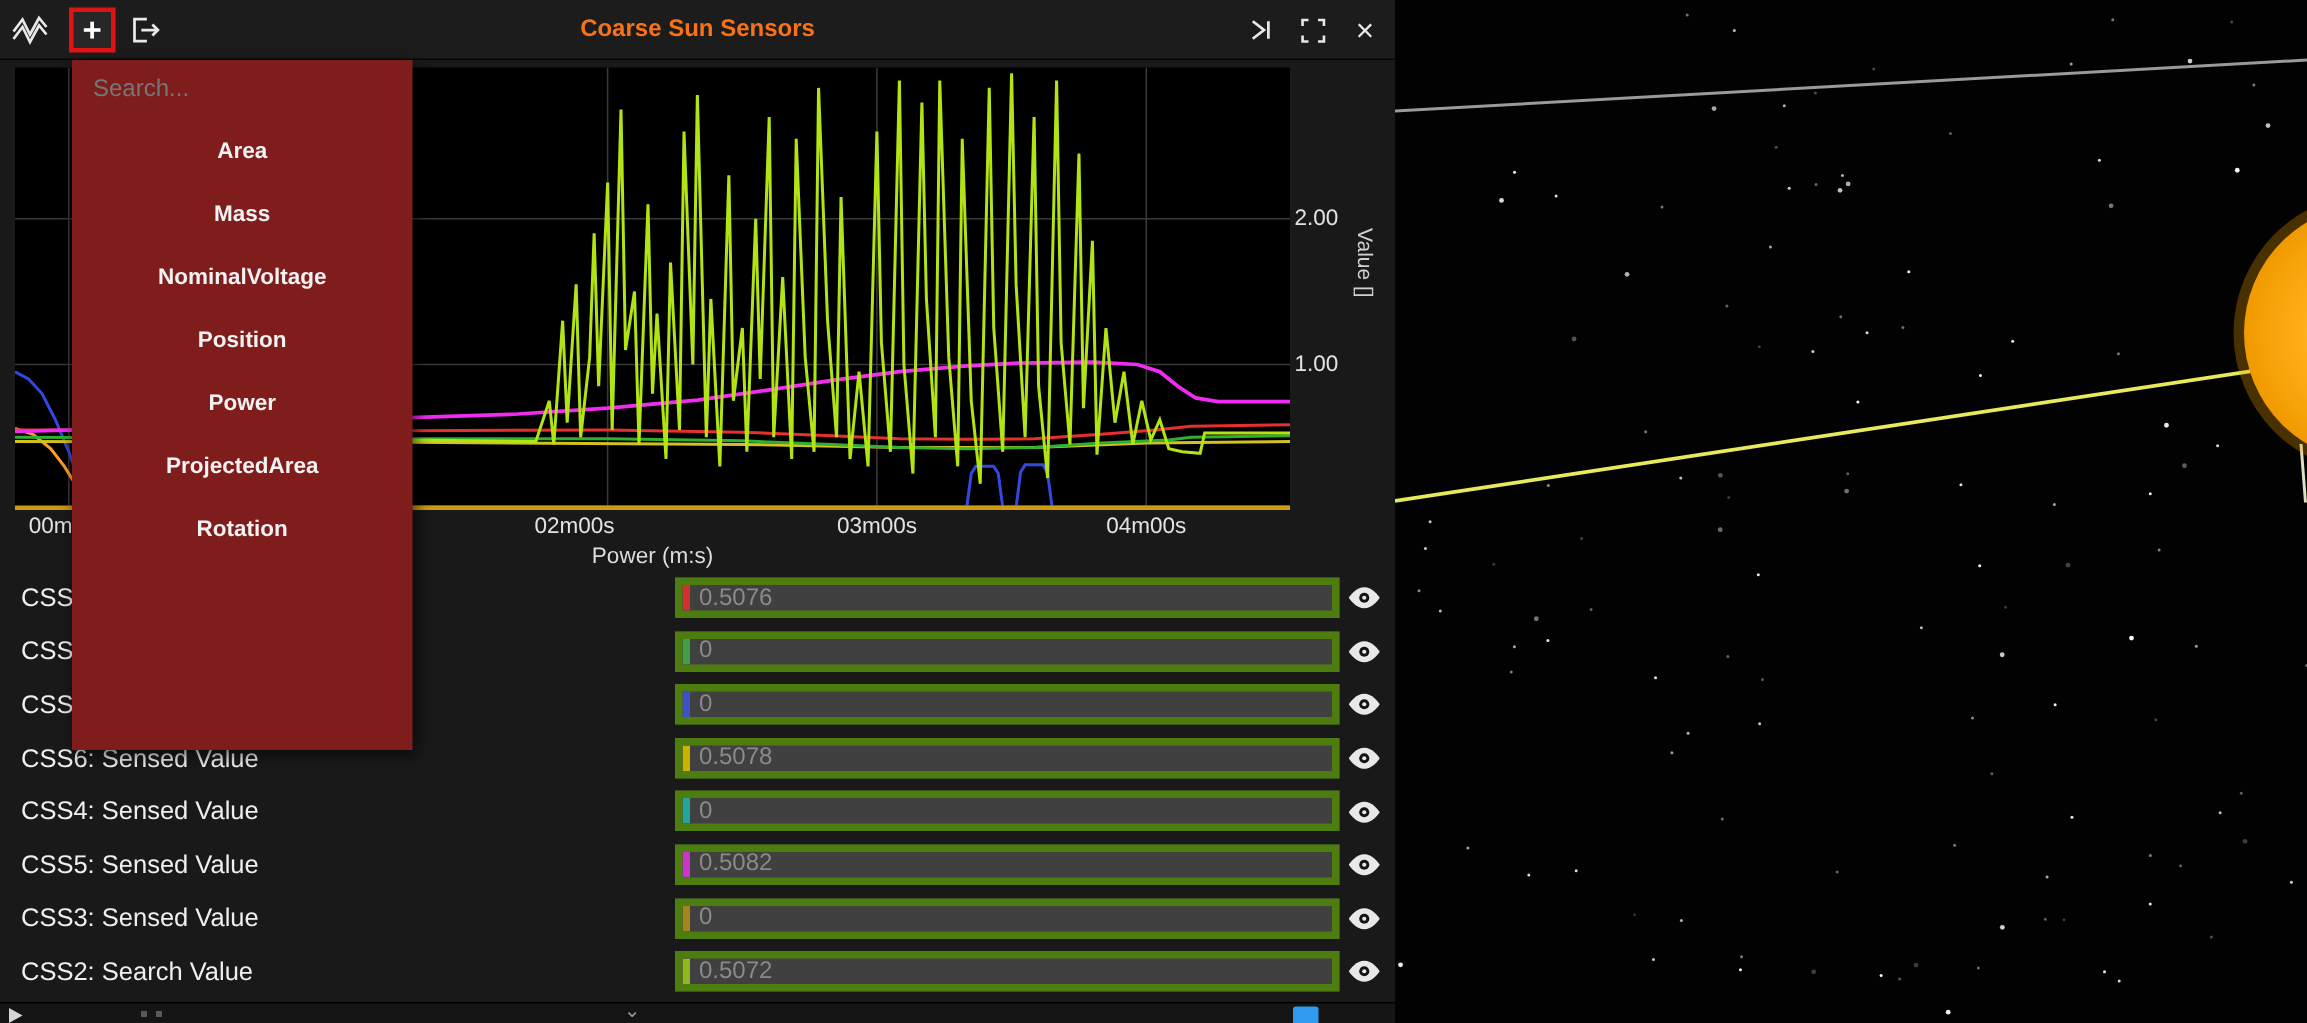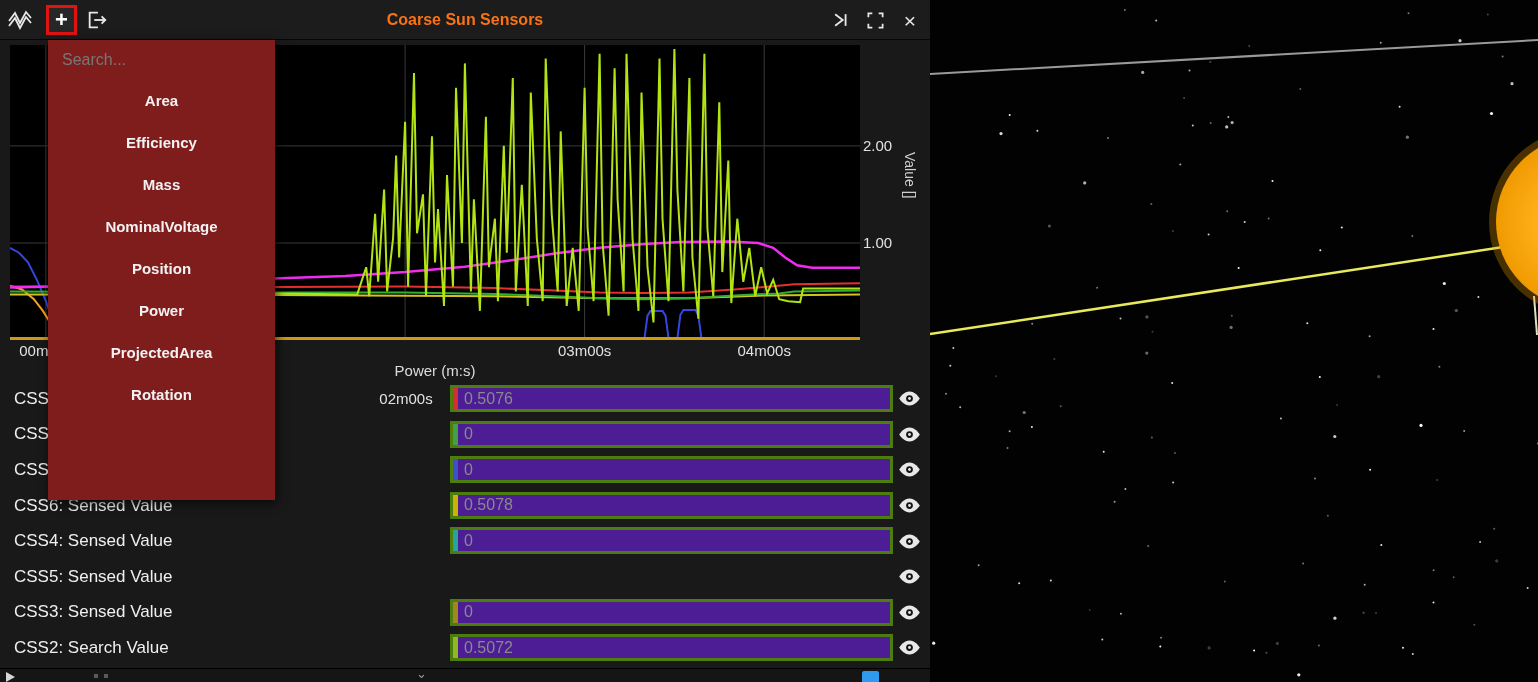--- a/index.html
+++ b/index.html
@@ -22,21 +22,21 @@
   .chart svg{position:absolute;left:0;top:0}
   .xtick{position:absolute;top:342px;transform:translateX(-50%);color:#e2e2e2;font-size:15px;white-space:nowrap}
   .ytick{position:absolute;left:863px;color:#e2e2e2;font-size:15px;white-space:nowrap}
   .xlabel{position:absolute;left:10px;top:362px;width:850px;text-align:center;color:#dcdcdc;font-size:15px}
   .ylabel{position:absolute;left:902px;top:152px;writing-mode:vertical-rl;color:#d0d0d0;font-size:14px}
 
   
   .rows{position:absolute;left:0;top:381px;width:930px}
   .row{position:relative;height:35.6px}
   .row-label{position:absolute;left:14px;top:50%;transform:translateY(-50%);color:#efefef;font-size:17px;white-space:nowrap}
-  .value-field{position:absolute;left:450px;top:4px;width:443px;height:27px;background:#4c1d95;border:3px solid #4d7c0f;
+  .value-field{position:absolute;left:450px;top:4px;width:443px;height:27px;background:#404040;border:5px solid #4d7c0f;
     display:flex;align-items:center;overflow:hidden;cursor:text}
   .color-bar{width:5px;align-self:stretch;flex:none}
   .value-text{color:#8a8a8a;font-size:16px;padding-left:6px}
   .eye-btn{position:absolute;left:895px;top:50%;transform:translateY(-50%);width:28px;height:22px;
     display:flex;align-items:center;justify-content:center;cursor:pointer}
 
   
   .bottom-bar{position:absolute;left:0;bottom:0;width:930px;height:14px;background:#151515;border-top:1px solid #000;z-index:6}
   .bb-tri{position:absolute;left:6px;top:3px;width:0;height:0;border-left:9px solid #d6d6d6;
     border-top:5px solid transparent;border-bottom:5px solid transparent}
@@ -186,20 +186,24 @@
           <div class="eye-btn">
             <svg viewBox="0 0 24 16" width="23" height="15">
               <path d="M12 .5C6.5.5 2.2 6 1 8c1.2 2 5.5 7.5 11 7.5S21.8 10 23 8C21.8 6 17.5.5 12 .5Z" fill="#e8e8e8"></path>
               <circle cx="12" cy="8" r="3.6" fill="#141414"></circle>
               <circle cx="12" cy="8" r="1.5" fill="#e8e8e8"></circle>
             </svg>
           </div>
         </div>
         <div class="row">
           <span class="row-label">CSS5: Sensed Value</span>
+          <div class="value-field">
+            <div class="color-bar" style="background: rgb(200, 55, 200);"></div>
+            <span class="value-text">0.5082</span>
+          </div>
           <div class="eye-btn">
             <svg viewBox="0 0 24 16" width="23" height="15">
               <path d="M12 .5C6.5.5 2.2 6 1 8c1.2 2 5.5 7.5 11 7.5S21.8 10 23 8C21.8 6 17.5.5 12 .5Z" fill="#e8e8e8"></path>
               <circle cx="12" cy="8" r="3.6" fill="#141414"></circle>
               <circle cx="12" cy="8" r="1.5" fill="#e8e8e8"></circle>
             </svg>
           </div>
         </div>
         <div class="row">
           <span class="row-label">CSS3: Sensed Value</span>
@@ -238,32 +242,31 @@
       <div class="bb-chev">⌄</div>
       <div class="bb-blue"></div>
     </div>
 
     <div class="menu">
       <div class="menu-search">
         <input type="text" placeholder="Search..." style="">
       </div>
       <div>
           <div class="menu-item">Area</div>
-          <div class="menu-item">Efficiency</div>
           <div class="menu-item">Mass</div>
           <div class="menu-item">NominalVoltage</div>
           <div class="menu-item">Position</div>
           <div class="menu-item">Power</div>
           <div class="menu-item">ProjectedArea</div>
           <div class="menu-item">Rotation</div>
         </div>
     </div>
 
   <div class="xtick" style="left: 45.9155px;">00m00s</div>
-      <div class="xtick" style="left: 406px; margin-top: 48px;">02m00s</div>
+      <div class="xtick" style="left: 383px;">02m00s</div>
       <div class="xtick" style="left: 584.648px;">03m00s</div>
       <div class="xtick" style="left: 764.225px;">04m00s</div>
       <div class="ytick" style="top: 233.961px;">1.00</div>
       <div class="ytick" style="top: 136.921px;">2.00</div>
     </div>
 
   <div class="space">
     <svg id="space-svg" width="608" height="682">
       <defs>
         <radialGradient id="sunGrad" cx="50%" cy="50%" r="50%">

